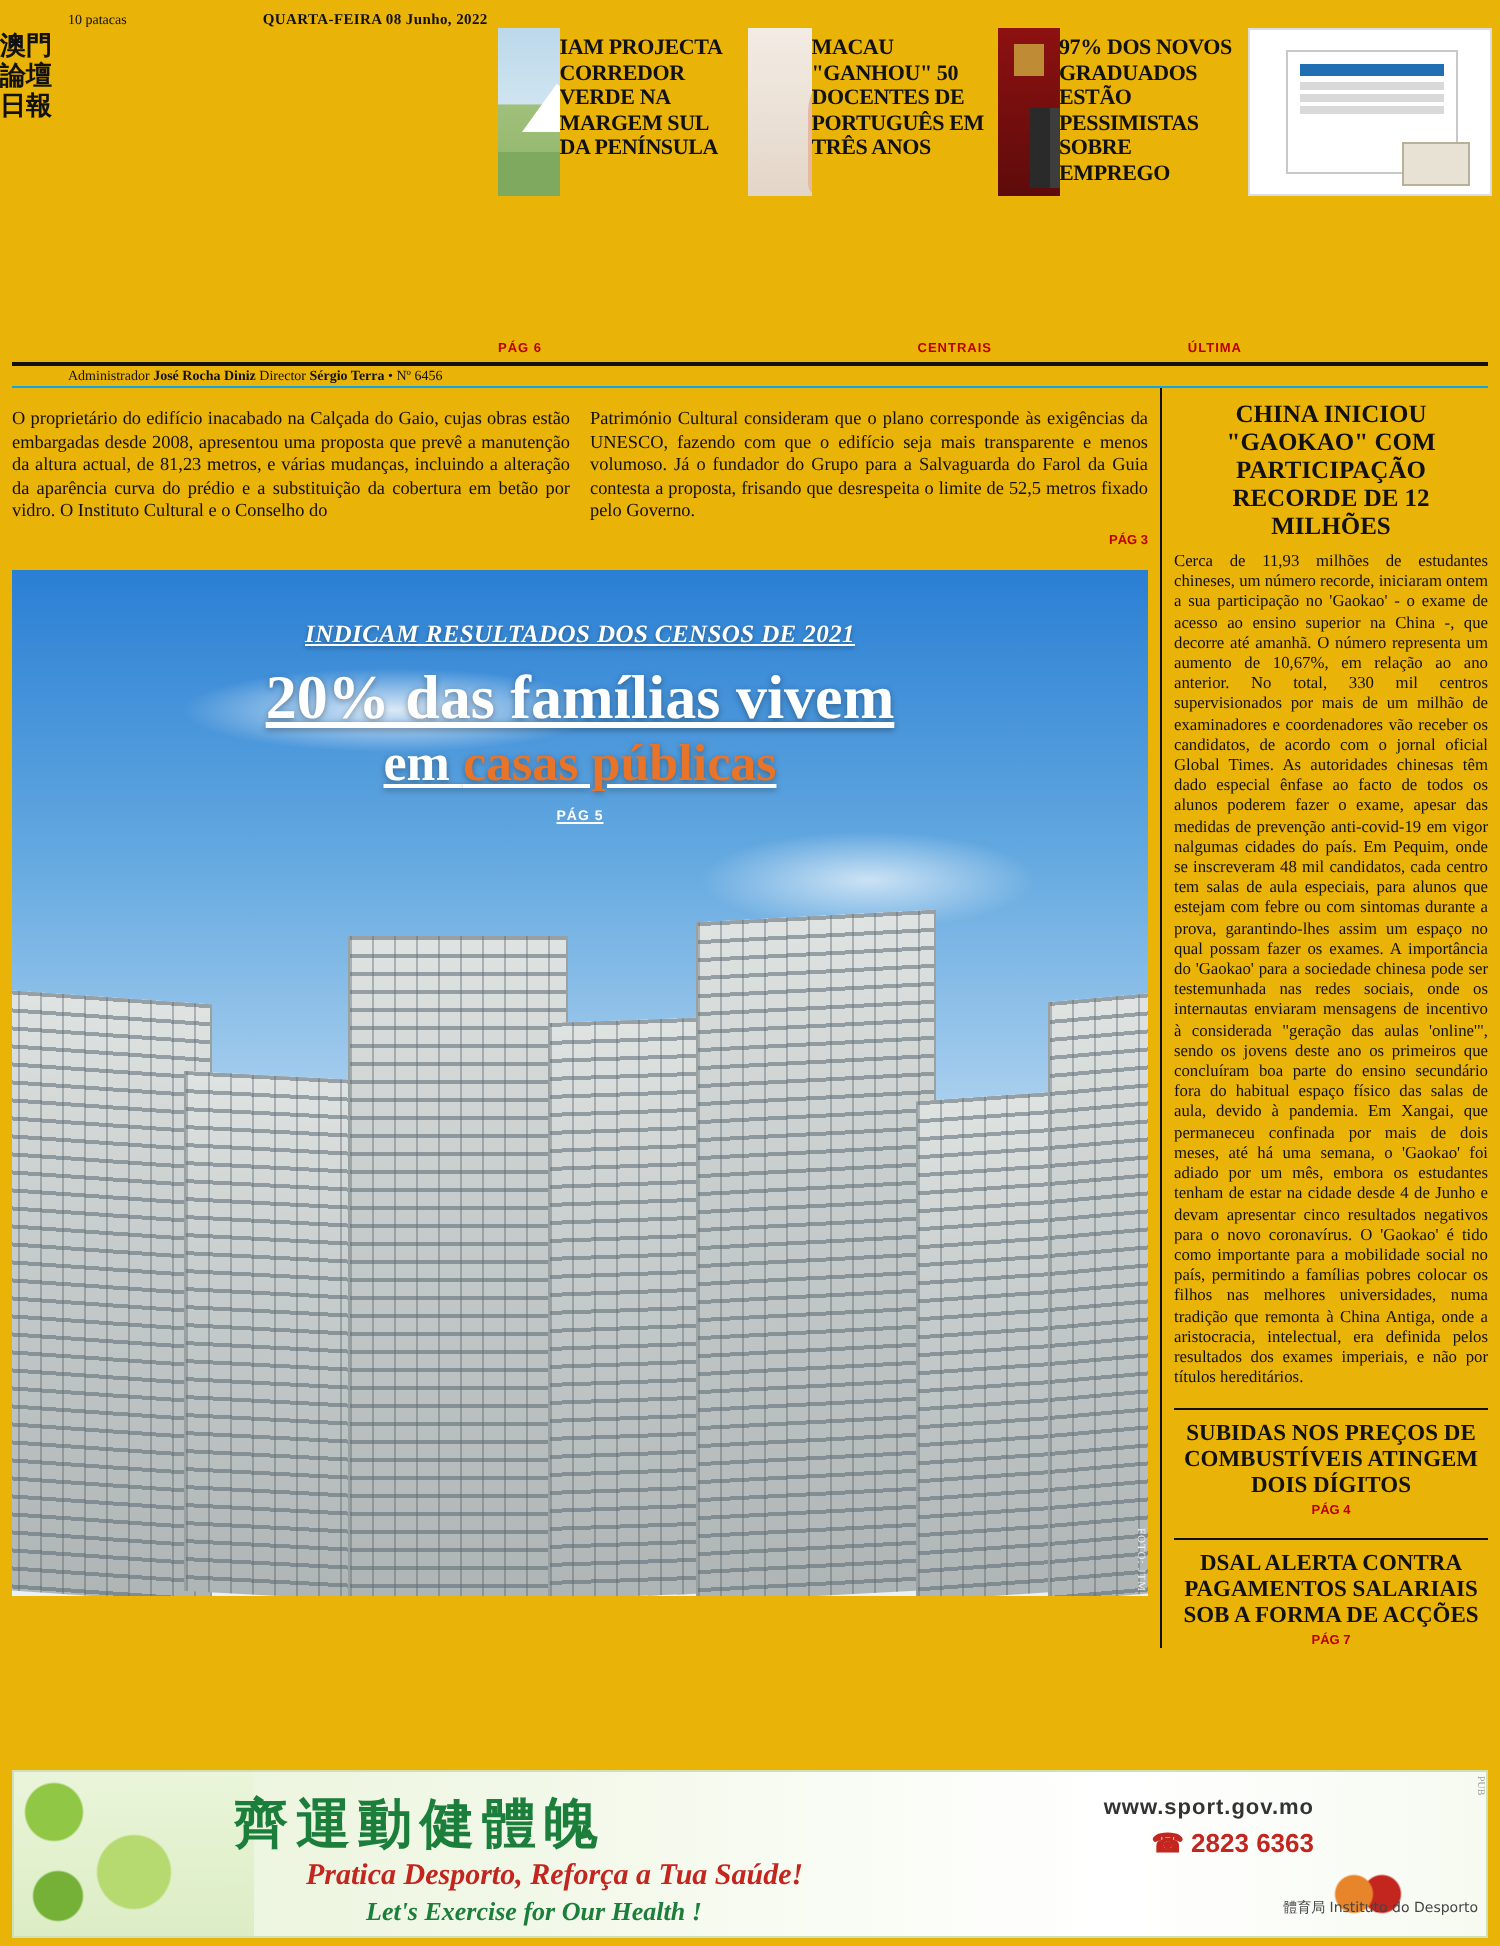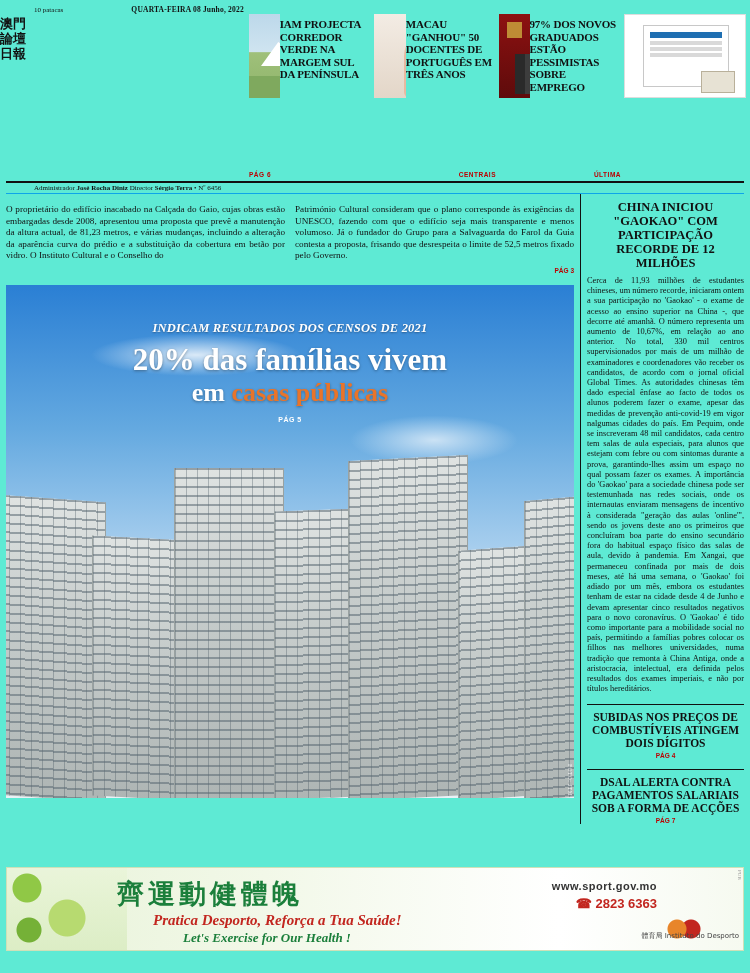--- a/index.html
+++ b/index.html
@@ -3,21 +3,21 @@
 <meta charset="utf-8">
 <style>
   * { box-sizing: border-box; margin: 0; padding: 0; }
   body {
     width: 750px; height: 973px;
     background: #ffffff;
     font-family: "Liberation Serif", serif;
     overflow: hidden;
     position: relative;
   }
-  .page { width: 750px; height: 973px; position: relative; background:#5eead4; }
+  .page { width: 750px; height: 973px; position: relative; background:#eab308; }
 
   
   .topbar {
     display: flex; align-items: flex-end;
     height: 14px; padding: 2px 6px 0 34px;
     font-size: 7px; color: #111;
   }
   .topbar .price { font-family:"Liberation Serif",serif; font-size:7px; }
   .topbar .date { margin-left: 68px; font-weight: bold; font-size:7.5px; letter-spacing:.2px; }
 
@@ -134,38 +134,38 @@
   .b3{left:168px;width:110px;height:330px;}
   .b4{left:268px;width:86px;height:288px;transform:skewY(-2deg);}
   .b5{left:342px;width:120px;height:340px;transform:skewY(-3deg);}
   .b6{left:452px;width:78px;height:250px;transform:skewY(-4deg);}
   .b7{left:518px;width:70px;height:300px;transform:skewY(-5deg);}
   .sky-clouds{position:absolute;left:40px;top:40px;width:300px;height:60px;
     background:radial-gradient(closest-side,rgba(255,255,255,.8),rgba(255,255,255,0) 70%);}
   .sky-clouds2{position:absolute;right:20px;top:120px;width:240px;height:70px;
     background:radial-gradient(closest-side,rgba(255,255,255,.65),rgba(255,255,255,0) 70%);}
 
-  .overlay { position: absolute; top: 36px; left: 0; width: 100%; text-align: center; color:#fff; }
+  .overlay { position: absolute; top: 25px; left: 0; width: 100%; text-align: center; color:#fff;text-decoration:underline; }
   .overlay .kicker{ font-style: italic; font-weight: bold; font-size: 12.5px; letter-spacing:.2px; text-shadow:0 1px 2px rgba(0,0,0,.35);}
   .overlay .t1 { font-size: 31px; font-weight: bold; line-height: 36px; margin-top: 6px; text-shadow:0 1px 3px rgba(0,0,0,.35);}
   .overlay .t2 { font-size: 26px; font-weight: bold; line-height: 30px; text-shadow:0 1px 3px rgba(0,0,0,.35);}
   .overlay .t2 em { font-style: normal; color: #e8742a; }
   .overlay .pag { margin-top: 8px; font-family:"Liberation Sans",sans-serif; font-size:7px; font-weight:bold; color:#fff; letter-spacing:.5px;}
   .credit{position:absolute;right:1px;bottom:2px;writing-mode:vertical-rl;font-size:5.5px;color:#fff;opacity:.85;letter-spacing:.5px;}
 
   
   .rheadline { text-align: center; font-weight: bold; font-size: 12.5px; line-height: 14px; color:#111; margin-top:6px; }
   .rtext { margin-top: 6px; font-size: 8.4px; line-height: 10.2px; text-align: justify; color:#111; }
   .rbrief { margin-top: 10px; border-top: 1px solid #111; padding-top: 6px; text-align:center; }
   .rbrief .t { font-weight: bold; font-size: 11.5px; line-height: 13px; color:#111; }
   .rbrief .pag { font-family:"Liberation Sans",sans-serif; font-size:6.5px; color:#b00; font-weight:bold; margin-top:2px;}
 
   
   .ad {
-    position: absolute; left: 6px; right: 6px; bottom: 22px; height: 84px;
+    position: absolute; left: 6px; right: 6px; bottom: 4px; height: 84px;
     background: linear-gradient(90deg,#e8f3d9 0%, #f2f8e8 35%, #ffffff 75%, #f6faf0 100%);
     border: 1px solid #cfe0b8; overflow: hidden;
   }
   .ad .leaf {
     position:absolute; left:0; top:0; width:120px; height:100%;
     background:
       radial-gradient(circle at 20px 20px, #8cc63f 14px, transparent 15px),
       radial-gradient(circle at 60px 50px, #b5d96b 18px, transparent 19px),
       radial-gradient(circle at 22px 62px, #6fae2f 12px, transparent 13px),
       linear-gradient(#eaf5da,#dcedc4);

